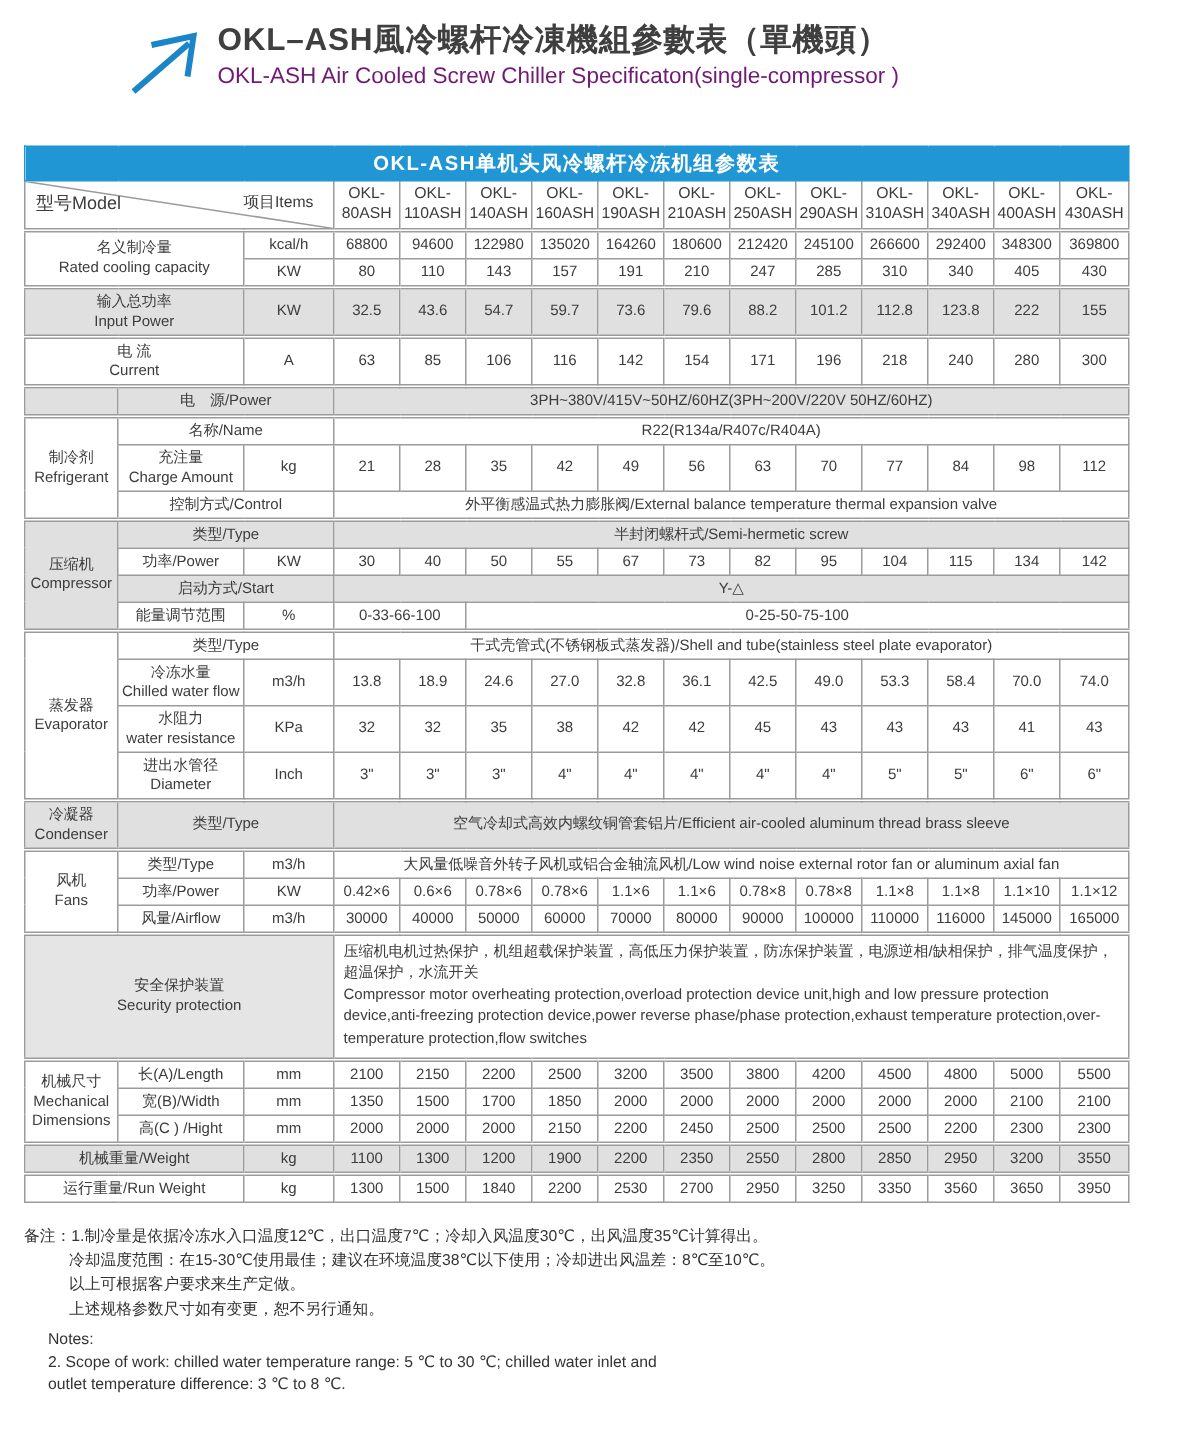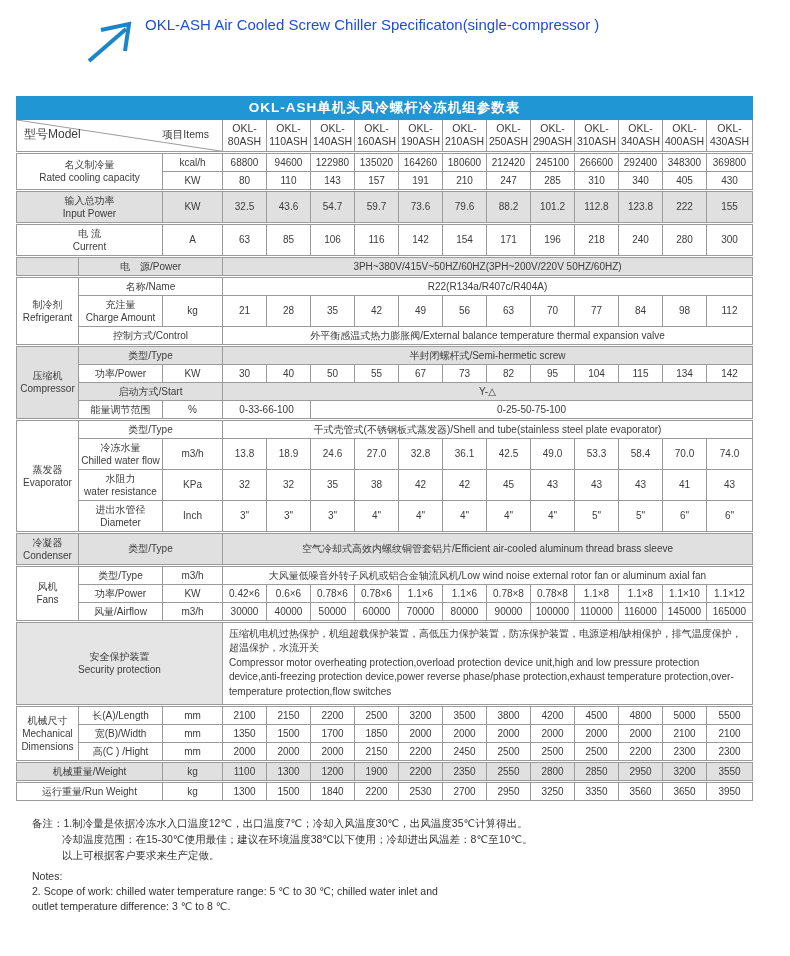--- a/index.html
+++ b/index.html
@@ -6,21 +6,21 @@
   html,body { margin:0; padding:0; }
   body {
     width:790px; min-height:956px; background:#ffffff;
     font-family:"Liberation Sans","DejaVu Sans",sans-serif;
     color:#3c3c3c;
   }
   
   .page-header { display:flex; align-items:flex-start; margin:14px 0 0 84px; gap:9px; }
   .arrow-wrap { margin-top:4px; }
   .titles h1 { margin:0; font-size:21px; font-weight:700; color:#3f3f3f; letter-spacing:0.5px; line-height:1.25; }
-  .titles .sub { font-size:15px; color:#1d4ed8; margin-top:2px; }
+  .titles .sub { font-size:15px; color:#701a75; margin-top:2px; }
 
   
   .spec-wrap { margin:28px 0 0 16px; width:777px; }
   table.spec { border-collapse:collapse; table-layout:fixed; width:737px; }
   .spec th, .spec td {
     border:1px solid #9b9b9b; text-align:center; vertical-align:middle;
     padding:2px 1px; font-size:10px; line-height:1.3; font-weight:400;
     color:#3c3c3c; height:17px; overflow:hidden;
   }
   .title-row th {
@@ -33,37 +33,38 @@
   td.shade-cell { background:#e5e5e5; }
   td.block { text-align:left; padding:4px 6px; line-height:1.42; }
   td.block div { margin:0 0 1px 0; }
   .corner { position:relative; padding:0; }
   .corner svg.diag { position:absolute; left:0; top:0; width:100%; height:100%; }
   .corner svg.diag line { stroke:#9b9b9b; }
   .corner .corner-model { position:absolute; left:7px; bottom:8px; font-size:12px; }
   .corner .corner-items { position:absolute; right:13px; top:8px; font-size:10.5px; }
 
   
-  .notes-zh { margin:14px 0 0 32px; width:730px; font-size:10.5px; line-height:1.55; color:#333; }
+  .notes-zh { margin:14px 0 0 16px; width:730px; font-size:10.5px; line-height:1.55; color:#333; }
   .notes-zh .pad1 { padding-left:26px; }
   .notes-zh .pad2 { padding-left:30px; }
   .notes-en { margin:5px 0 0 32px; width:745px; font-size:10.5px; line-height:1.45; color:#333; }
   .notes-en div, .notes-zh div { white-space:normal; }
 </style>
 </head>
 <body>
 
 <div class="page-header">
   <div class="arrow-wrap">
     <svg width="52" height="46" viewBox="0 0 52 46">
       <path d="M5 43 L42 11" stroke="#1b85c9" stroke-width="4" fill="none"></path>
       <path d="M17 12 L45 6 L41 33" stroke="#1b85c9" stroke-width="4" fill="none" stroke-linejoin="miter"></path>
     </svg>
   </div>
   <div class="titles">
+    <h1>OKL–ASH風冷螺杆冷凍機組參數表（單機頭）</h1>
     <div class="sub">OKL-ASH Air Cooled Screw Chiller Specificaton(single-compressor )</div>
   </div>
 </div>
 
 <div class="spec-wrap">
   <table class="spec">
     <colgroup>
       <col style="width:62px">
         <col style="width:84px">
         <col style="width:60px">
@@ -416,18 +417,19 @@
           <td class="val">3950</td>
         </tr>
       </tbody>
   </table>
 </div>
 
 <div class="notes-zh" id="notes-zh">
     <div>备注：1.制冷量是依据冷冻水入口温度12℃，出口温度7℃；冷却入风温度30℃，出风温度35℃计算得出。</div>
     <div class="pad2">冷却温度范围：在15-30℃使用最佳；建议在环境温度38℃以下使用；冷却进出风温差：8℃至10℃。</div>
     <div class="pad2">以上可根据客户要求来生产定做。</div>
+    <div class="pad2">上述规格参数尺寸如有变更，恕不另行通知。</div>
   </div>
 <div class="notes-en" id="notes-en">
     <div>Notes:</div>
     <div>2. Scope of work: chilled water temperature range: 5 ℃ to 30 ℃; chilled water inlet and</div>
     <div>outlet temperature difference: 3 ℃ to 8 ℃.</div>
   </div>
 
 </body></html>

